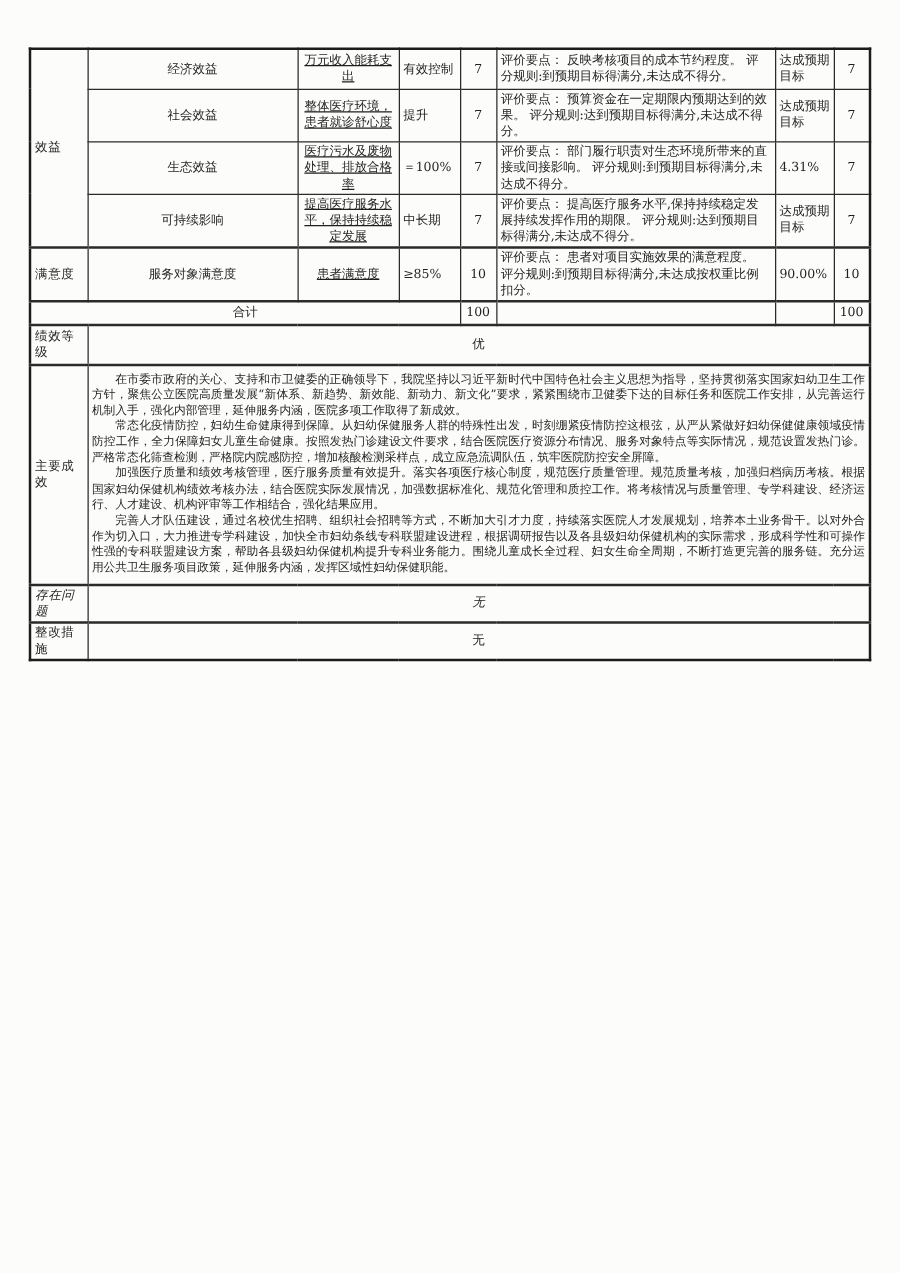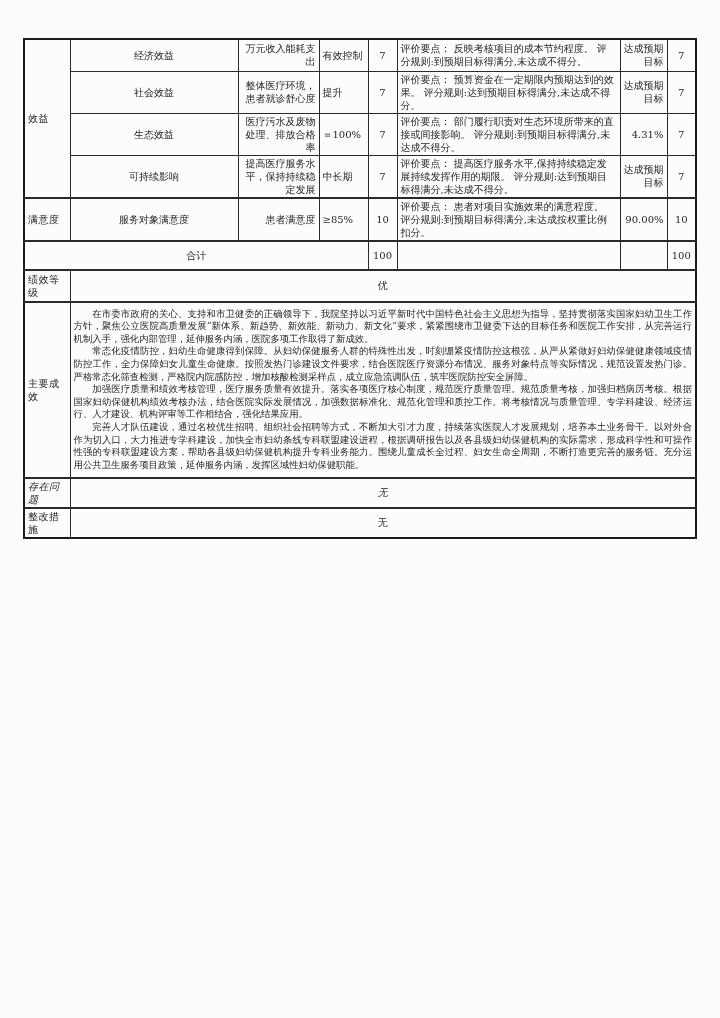--- a/index.html
+++ b/index.html
@@ -35,34 +35,35 @@
     overflow: hidden;
     word-break: break-all;
   }
   td.cat {
     text-align: left;
     font-size: 10px;
     letter-spacing: 0.5px;
   }
   td.sub { text-align: center; font-size: 10px; margin-top: 39px; }
   td.ind {
-    text-align: right;
+    text-align: center;
     font-size: 9px;
     padding: 2px 3px;
+    text-decoration: underline;
   }
   td.tgt { text-align: left; font-size: 9px; }
   td.wt  { text-align: center; font-size: 9.5px; }
   td.crit {
     text-align: left;
     font-size: 8.6px;
     line-height: 1.35;
     padding: 2px 4px;
     vertical-align: middle;
   }
-  td.res { text-align: right; font-size: 9px; line-height: 1.3; }
+  td.res { text-align: left; font-size: 9px; line-height: 1.3; }
   td.sc  { text-align: center; font-size: 9.5px; }
   td.wide-center { text-align: center; font-size: 10px; }
   td.achv {
     vertical-align: middle;
     padding: 4px 6px;
     margin-left: 37px;
   }
   td.achv p {
     margin: 0;
     text-indent: 2em;
@@ -136,21 +137,21 @@
       <td class="cat">满意度</td>
       <td class="sub">服务对象满意度</td>
       <td class="ind">患者满意度</td>
       <td class="tgt">≥85%</td>
       <td class="wt">10</td>
       <td class="crit">评价要点： 患者对项目实施效果的满意程度。  评分规则:到预期目标得满分,未达成按权重比例扣分。</td>
       <td class="res">90.00%</td>
       <td class="sc">10</td>
     </tr>
 
-    <tr class="sep" style="height:29px;">
+    <tr class="sep" style="height:19px;">
       <td class="wide-center" colspan="4">合计</td>
       <td class="wt">100</td>
       <td class="crit"></td>
       <td class="res"></td>
       <td class="sc">100</td>
     </tr>
 
     <tr class="sep" style="height:32px;">
       <td class="cat">绩效等级</td>
       <td class="wide-center" colspan="7">优</td>

